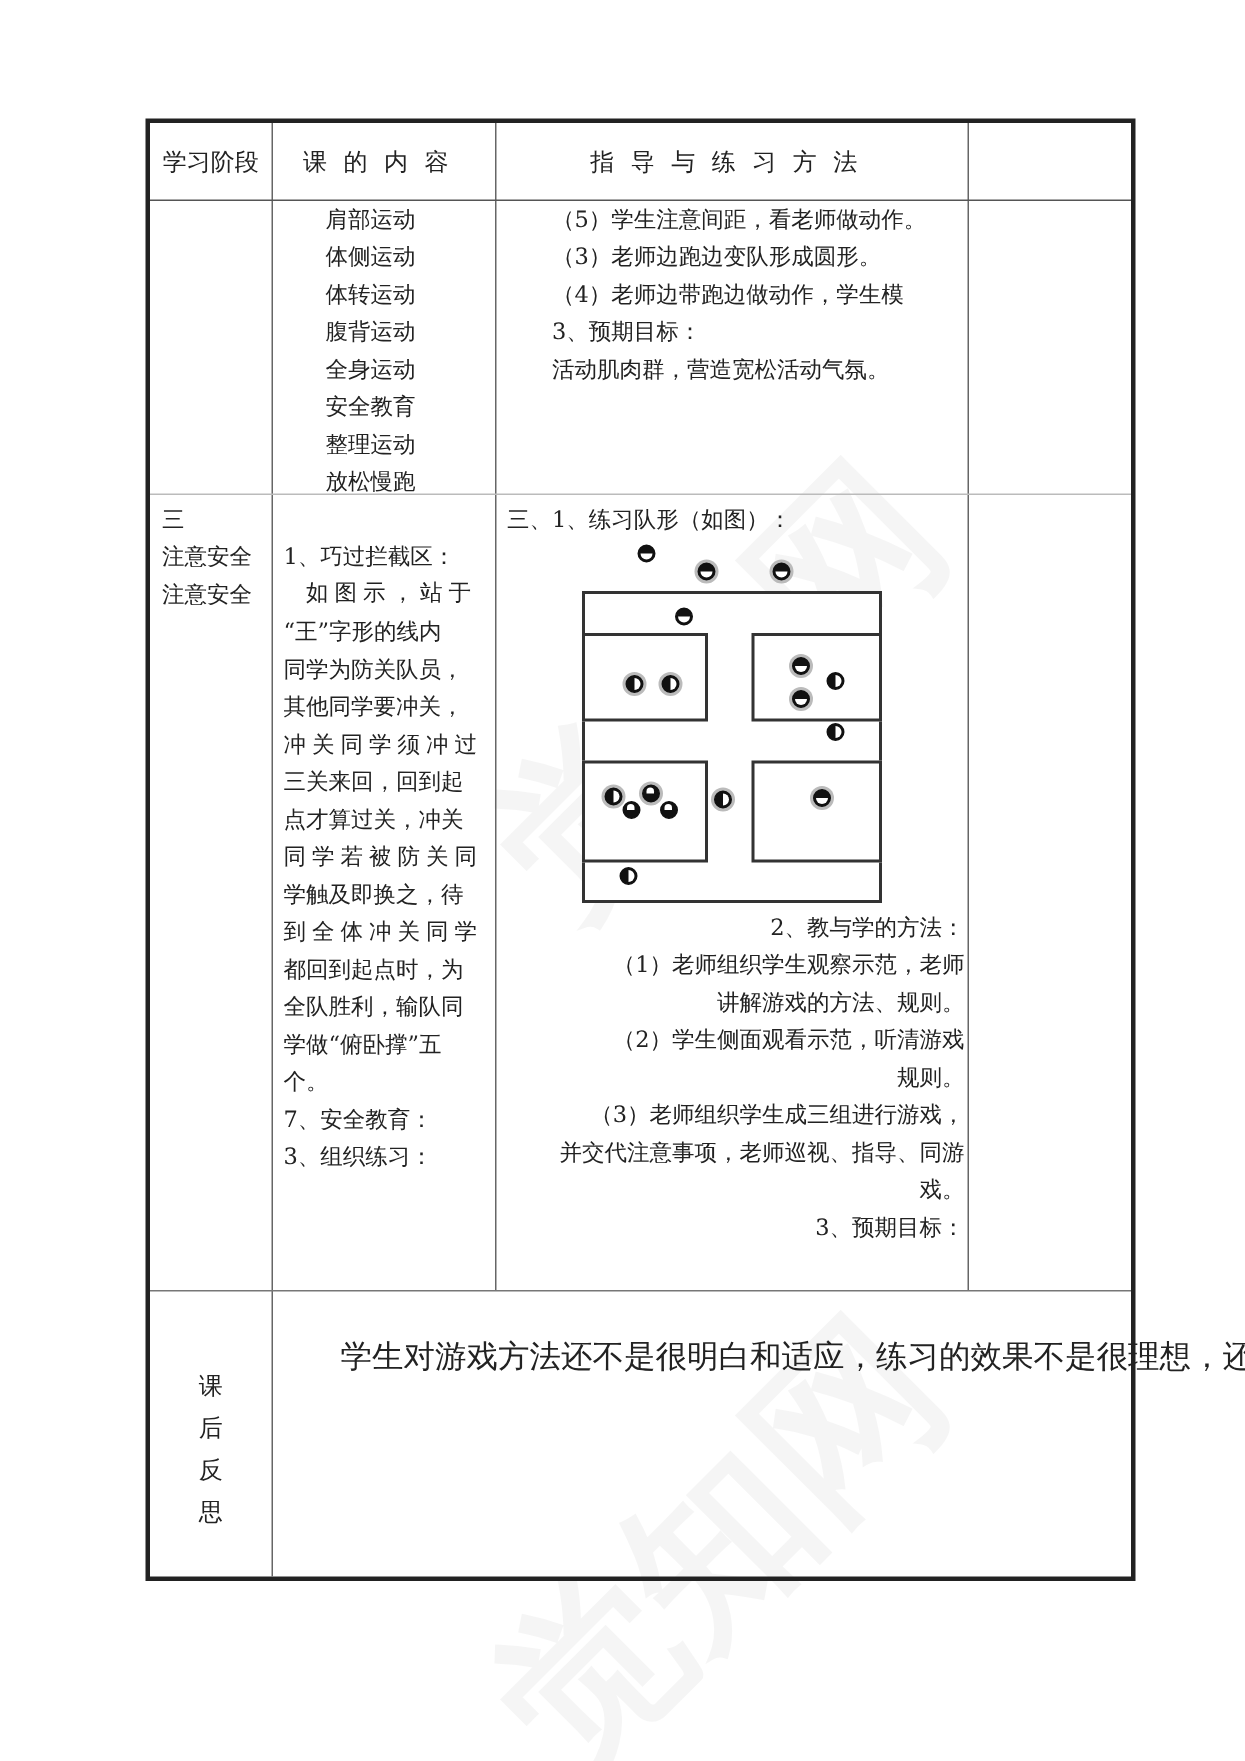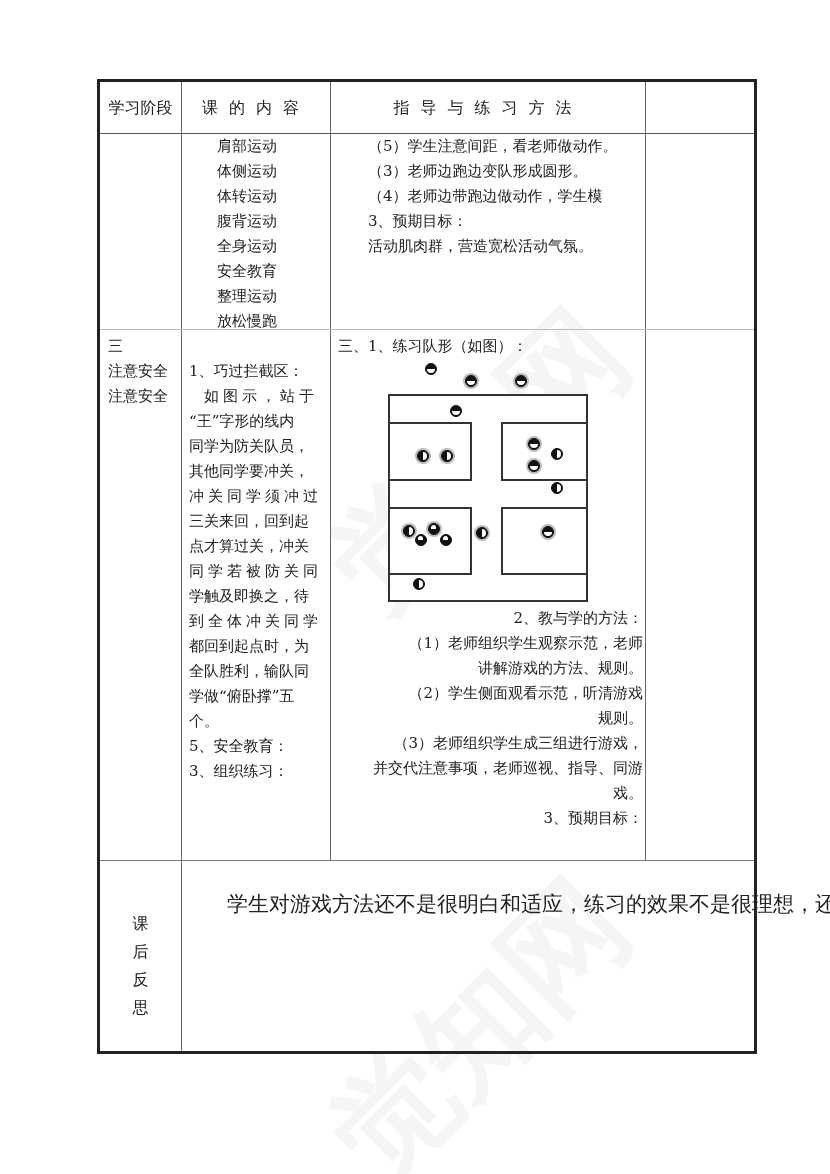--- a/index.html
+++ b/index.html
@@ -80,21 +80,21 @@
     <p class="p just">冲关同学须冲过</p>
     <p class="p">三关来回，回到起</p>
     <p class="p">点才算过关，冲关</p>
     <p class="p just">同学若被防关同</p>
     <p class="p">学触及即换之，待</p>
     <p class="p just">到全体冲关同学</p>
     <p class="p">都回到起点时，为</p>
     <p class="p">全队胜利，输队同</p>
     <p class="p">学做“俯卧撑”五</p>
     <p class="p">个。</p>
-    <p class="p">5、安全教育：</p>
+    <p class="p">7、安全教育：</p>
     <p class="p">3、组织练习：</p>
   </div>
   <div class="cell" style="left:238px;top:252px;width:305px;">
     <p class="p">三、1、练习队形（如图）：</p>
   </div>
 
   <div class="diagram" style="left:0;top:0;width:654px;height:969px;">
     <div class="court" style="left:288px;top:312px;width:200px;height:208px;"></div>
     <div class="box" style="left:288px;top:340px;width:84px;height:59px;"></div>
     <div class="box" style="left:401px;top:340px;width:87px;height:59px;"></div>

